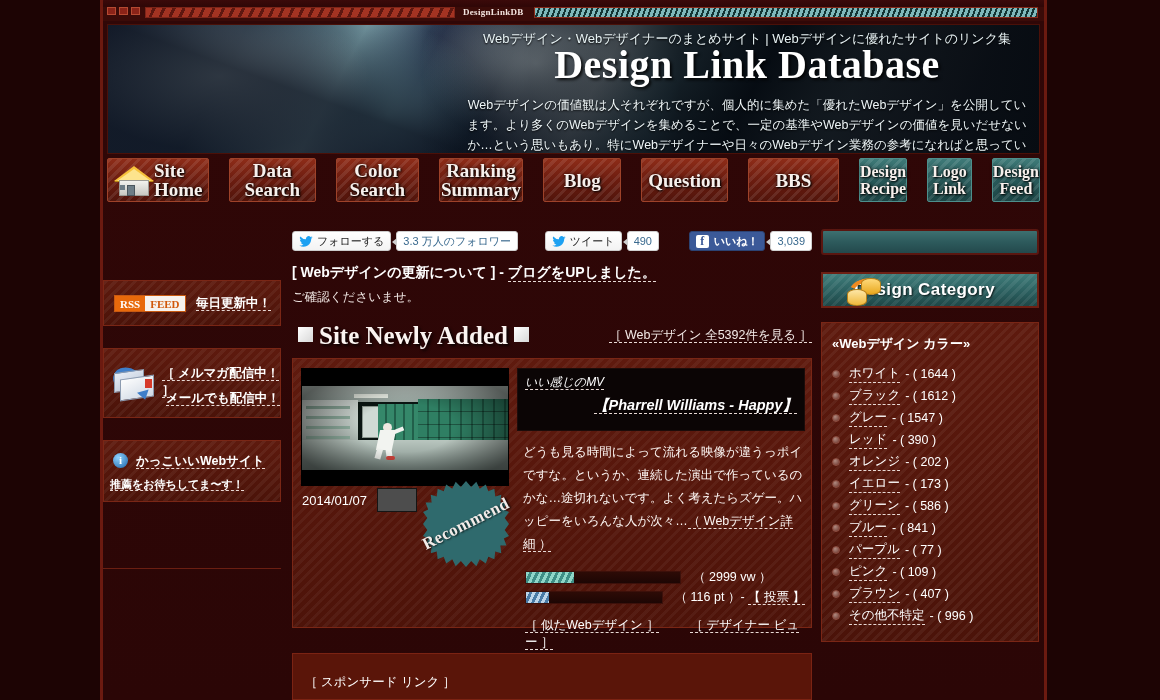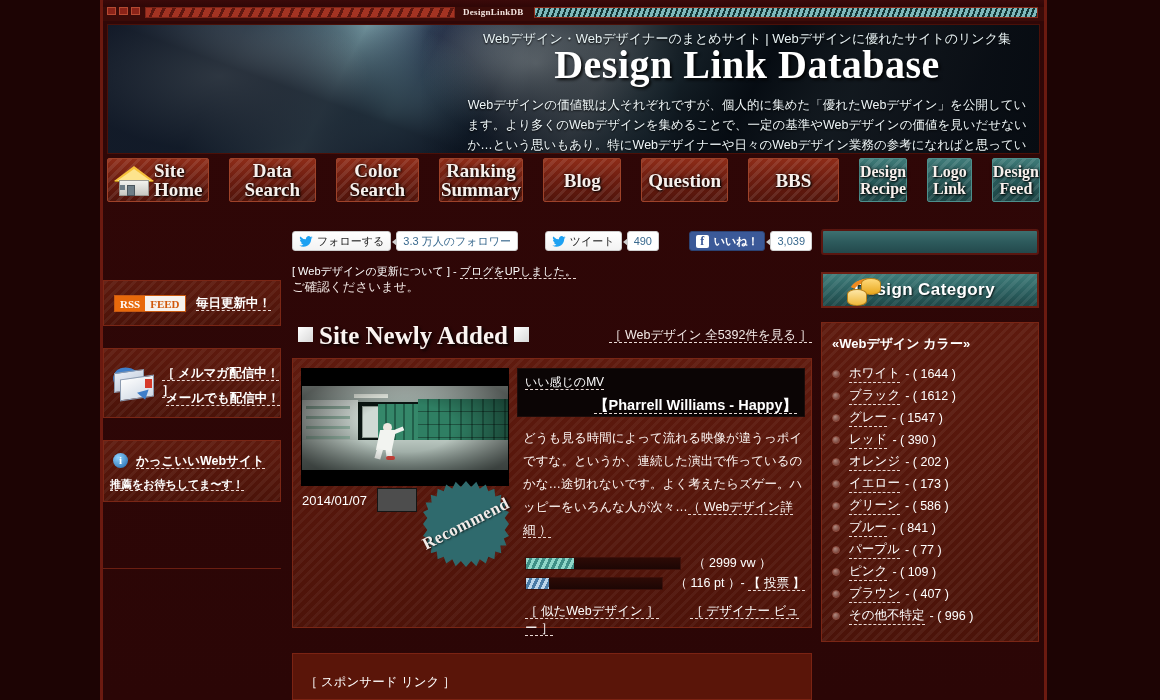--- a/index.html
+++ b/index.html
@@ -179,23 +179,23 @@
     border:2px solid #5a1610; border-radius:3px;
   }
   .searchbox input {
     width:100%; height:100%; background:transparent; border:0; outline:0;
     color:#dff0f0; font-size:12px; padding:0 8px;
     font-family:"Liberation Sans", sans-serif;
   }
 
   
   .notice { position:absolute; left:292px; top:264px; width:520px; }
-  .notice-l1 { font-size:11px; color:#fff; font-weight:normal; }
+  .notice-l1 { font-size:14px; color:#fff; font-weight:bold; }
   .dashed { border-bottom:1px dashed #e8d9d5; padding-bottom:1px; }
-  .notice-l2 { font-size:12.5px; color:#f0e6e3; }
+  .notice-l2 { font-size:12.5px; color:#f0e6e3; margin-top:7px; }
 
   
   .sec-head { position:absolute; left:292px; top:322px; width:520px; height:30px; }
   .sec-title {
     font-family:"Liberation Serif","DejaVu Serif",serif;
     font-size:25px; font-weight:bold; color:#fbf4f1;
     text-shadow:2px 2px 3px rgba(0,0,0,.85); line-height:28px;
   }
   .sq {
     display:inline-block; width:15px; height:15px;
@@ -263,21 +263,21 @@
     position:absolute; left:0; top:0; width:86px; height:86px;
     display:flex; align-items:center; justify-content:center;
     transform:rotate(-27deg);
     font-family:"Liberation Serif","DejaVu Serif",serif;
     font-size:17px; font-weight:bold; color:#f2ece9;
     text-shadow:1px 1px 2px rgba(0,0,0,.8); letter-spacing:.5px;
   }
 
   .card-right { position:absolute; left:224px; top:9px; width:288px; }
   .title-block {
-    background:#0b0505; border:1px solid #1c0c0a; padding:5px 7px 1px 7px;
+    background:#0b0505; border:1px solid #1c0c0a; padding:5px 7px 15px 7px;font-style:italic;
   }
   .t-sub { font-size:12px; color:#ffffff; }
   .t-main { font-size:14.5px; font-weight:bold; color:#ffffff; margin-top:5px;text-align:right; }
   .body-text {
     margin-top:10px; font-size:12.5px; line-height:23px; color:#fdf6f3;
     padding-left:6px;
   }
   .bars { margin-top:14px; padding-left:8px; }
   .bar-row { display:flex; align-items:center; height:15px; margin-bottom:5px; }
   .bar-track {

